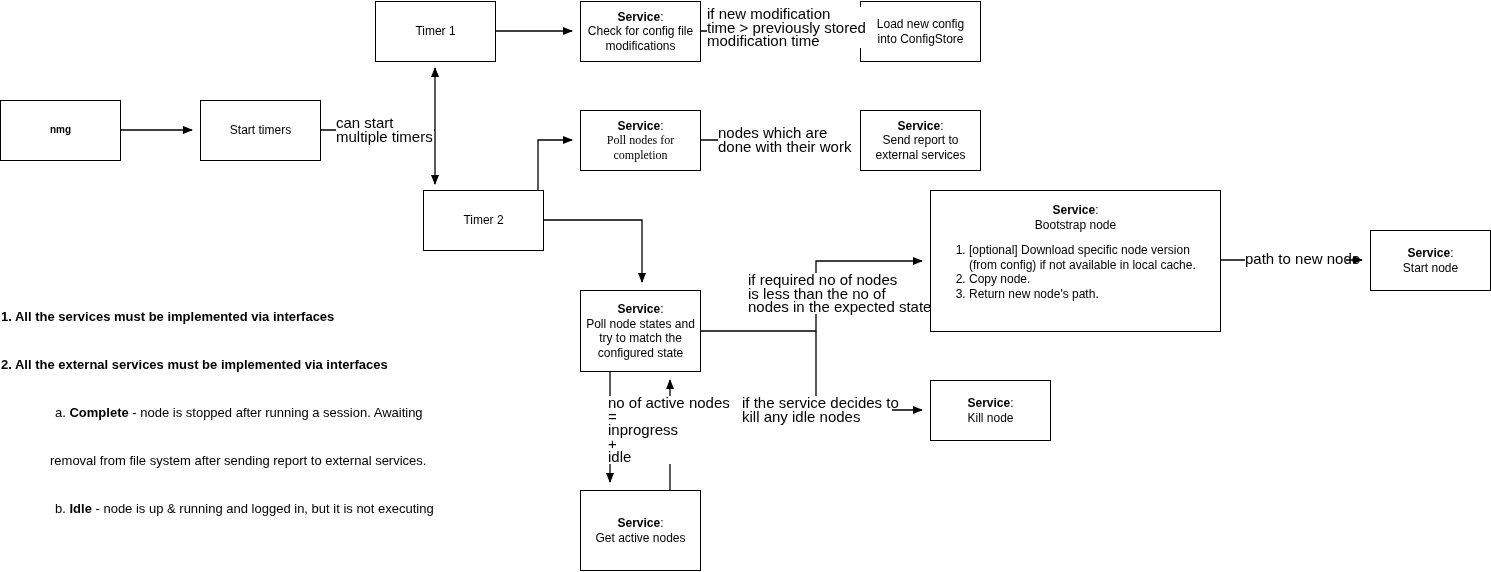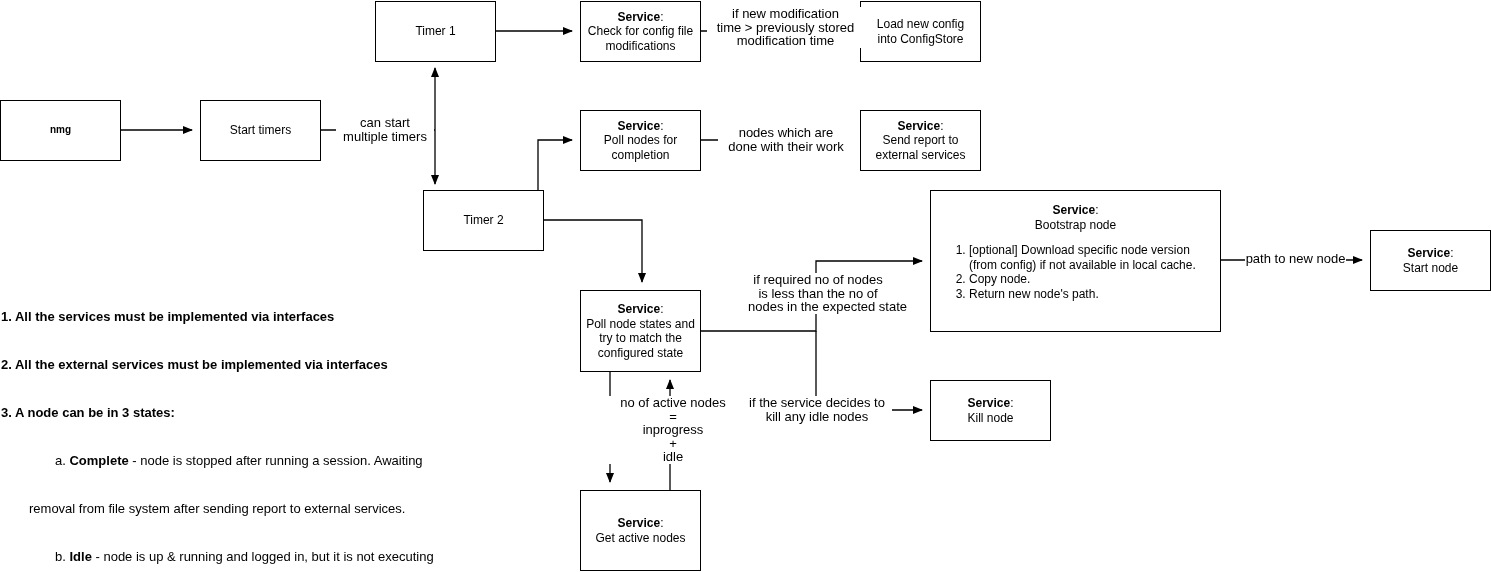--- a/index.html
+++ b/index.html
@@ -66,37 +66,36 @@
   .node.listbox ol {
     margin: 0;
     padding-left: 28px;
     list-style-position: outside;
   }
   .node.listbox ol li {
     line-height: 14.5px;
   }
   .edge-label {
     position: absolute;
-    font-size: 13px;
+    font-size: 15px;
     line-height: 13.5px;
     color: #000000;
-    text-align: center;
     background: #ffffff;
     white-space: pre;
   }
   .notes {
     position: absolute;
     font-size: 13px;
     line-height: 16px;
     color: #000000;
     white-space: pre;
   }
   .notes .lvl1 { display: block; font-weight: bold; }
   .notes .lvl2 { display: block; padding-left: 54px; }
-  .notes .cont { display: block; padding-left: 28px; }
+  .notes .cont { display: block; padding-left: 49px; }
   .notes b { font-weight: bold; }
 </style>
 </head>
 <body>
 
 <div id="canvas">
 
   <svg class="edges" viewBox="0 0 1491 572">
     <defs>
       <marker id="arrow" markerWidth="10" markerHeight="8" refX="9" refY="4" orient="auto" markerUnits="userSpaceOnUse">
@@ -161,21 +160,21 @@
   </div>
 
   <div class="node" style="left:860px; top:1px; width:121px; height:61px;">
     <div class="inner" style="white-space:pre-line;">Load new config
 into ConfigStore</div>
   </div>
 
   <div class="node" style="left:580px; top:110px; width:121px; height:61px;">
     <div class="inner">
       <span class="svc">Service</span><span>:</span><br>
-      <span style="white-space:pre-line;">Poll nodes for
+      <span style="white-space:pre-line;font-family:Liberation Serif, serif;">Poll nodes for
 completion</span>
     </div>
   </div>
 
   <div class="node" style="left:860px; top:110px; width:121px; height:61px;">
     <div class="inner">
       <span class="svc">Service</span><span>:</span><br>
       <span style="white-space:pre-line;">Send report to
 external services</span>
     </div>
@@ -246,21 +245,20 @@
 =
 inprogress
 +
 idle</div>
 
   <div class="edge-label" style="left:1245px; top:252px; width:101px;">path to new node</div>
 
   <div class="notes" style="left:1px; top:277px; width:470px;">
     <span class="lvl1">1. All the services must be implemented via interfaces</span>
     <span class="lvl1">2. All the external services must be implemented via interfaces</span>
-    <span class="lvl1">3. A node can be in 3 states:</span>
     <span class="lvl2"><span>a. </span><b>Complete</b><span> - node is stopped after running a session. Awaiting</span></span>
     <span class="cont">removal from file system after sending report to external services.</span>
     <span class="lvl2"><span>b. </span><b>Idle</b><span> - node is up &amp; running and logged in, but it is not executing</span></span>
     
     
   </div>
 
 </div>
 
 </body></html>

